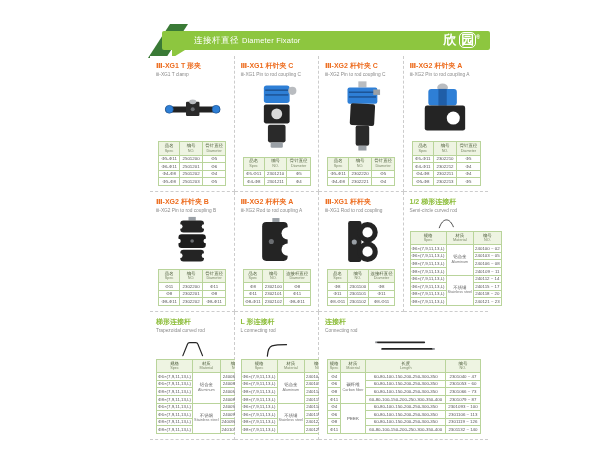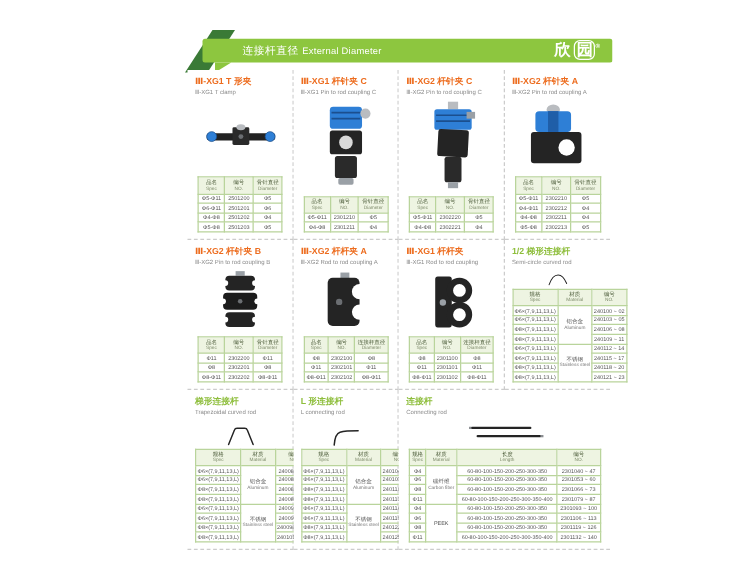--- a/index.html
+++ b/index.html
@@ -60,21 +60,21 @@
 <div class="sheet">
 
   <div class="band-wrap">
     <svg class="band-svg" width="342" height="36" viewBox="0 0 342 36">
       <polygon points="22,0 40,0 18,34 0,34" fill="#3a7a36"></polygon>
       <rect x="14" y="7" width="328" height="19" rx="2" fill="#8dc63f"></rect>
       <polygon points="24,26 37,26 24,34" fill="#8dc63f"></polygon>
     </svg>
     <div class="band-title">
       <span>连接杆直径</span>
-      <span class="en">External Diameter</span>
+      <span class="en">Diameter Fixator</span>
     </div>
     <div class="logo">
       <span>欣</span><span class="yuan">园</span><sup>®</sup>
     </div>
   </div>
 
   <div class="grid">
 
     <div class="card">
       <div class="ptitle" style="color: rgb(237, 108, 30);">Ⅲ-XG1 T 形夹</div>

